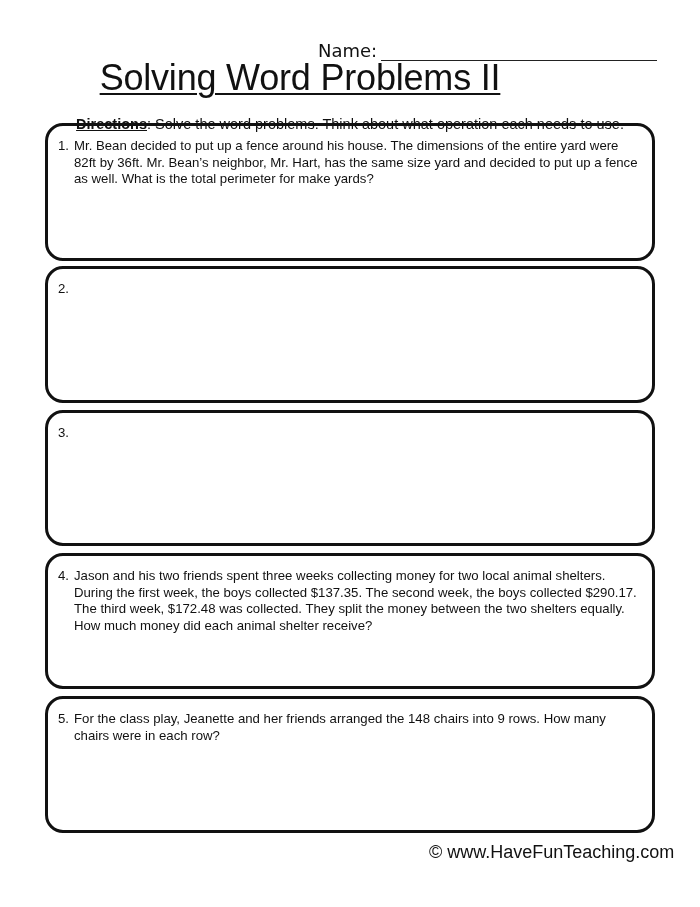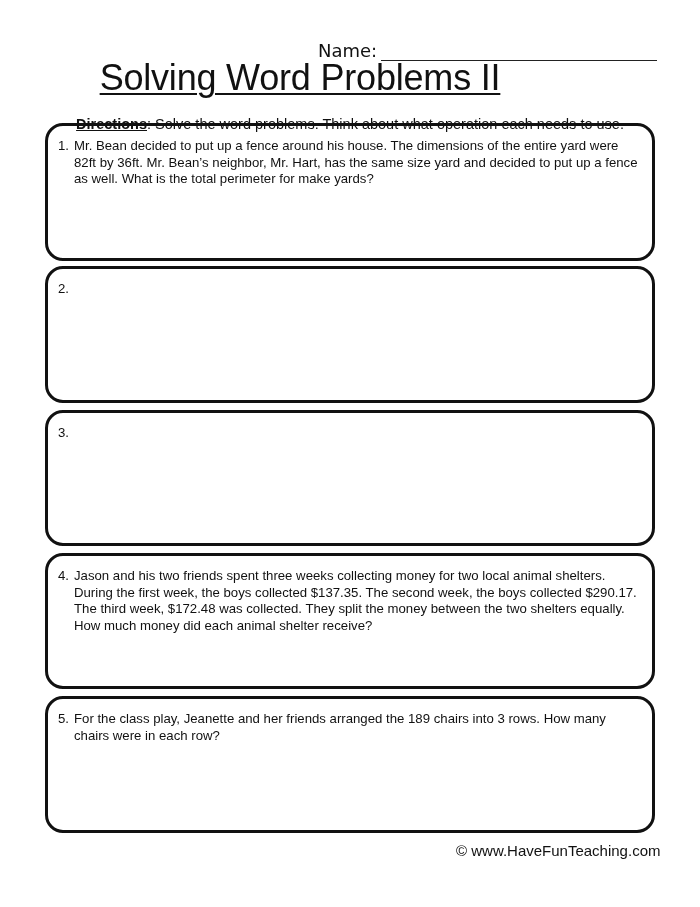--- a/index.html
+++ b/index.html
@@ -80,22 +80,22 @@
     .problem-body {
       flex: 1 1 auto;
     }
     .answer-area {
       position: absolute;
       left: 0; right: 0; bottom: 0;
     }
     .footer {
       position: absolute;
       top: 842px;
-      left: 456px;
-      font-size: 15px;
+      left: 429px;
+      font-size: 18px;
     }
   </style>
 </head>
 <body>
 
 <div class="name-row">
   <span class="name-label">Name:</span>
   <span class="name-line"></span>
 </div>
 
@@ -129,18 +129,18 @@
   <div class="problem-text">
     <span class="problem-num">4.</span>
     <span class="problem-body">Jason and his two friends spent three weeks collecting money for two local animal shelters.  During the first week, the boys collected $137.35. The second week, the boys collected $290.17.  The third week, $172.48 was collected.  They split the money between the two shelters equally.  How much money did each animal shelter receive?</span>
   </div>
   <div class="answer-area" style="top:86px;"></div>
 </div>
 
 <div class="problem-box" style="top:696px;height:131px;">
   <div class="problem-text">
     <span class="problem-num">5.</span>
-    <span class="problem-body">For the class play, Jeanette and her friends arranged the 189 chairs into 3 rows.  How many chairs were in each row?</span>
+    <span class="problem-body">For the class play, Jeanette and her friends arranged the 148 chairs into 9 rows.  How many chairs were in each row?</span>
   </div>
   <div class="answer-area" style="top:52px;"></div>
 </div>
 
 <div class="footer">© www.HaveFunTeaching.com</div>
 
 </body></html>

